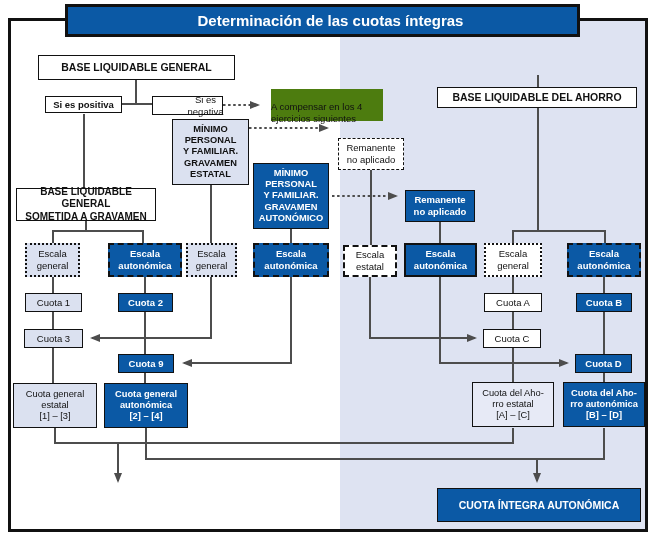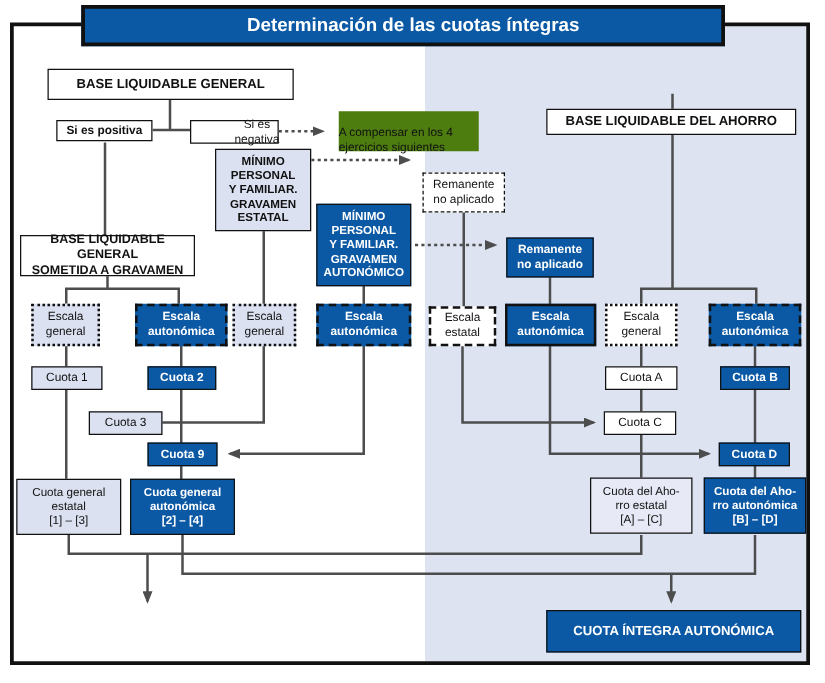--- a/index.html
+++ b/index.html
@@ -134,21 +134,21 @@
     <span>Escala
 autonómica</span>
   </div>
 
   <div class="box lav bd1" style="left:25px;top:293px;width:57px;height:19px;">
     <span>Cuota 1</span>
   </div>
   <div class="box blue bd15" style="left:118px;top:293px;width:55px;height:19px;">
     <span>Cuota 2</span>
   </div>
-  <div class="box lav bd1" style="left:24px;top:329px;width:59px;height:19px;margin-left:47px;">
+  <div class="box lav bd1" style="left:24px;top:329px;width:59px;height:19px;">
     <span>Cuota 3</span>
   </div>
   <div class="box blue bd15" style="left:118px;top:354px;width:56px;height:19px;">
     <span>Cuota 9</span>
   </div>
 
   <div class="box lav bd15" style="left:13px;top:383px;width:84px;height:45px;font-size:9.3px;">
     <span>Cuota general
 estatal
 [1] – [3]</span>

